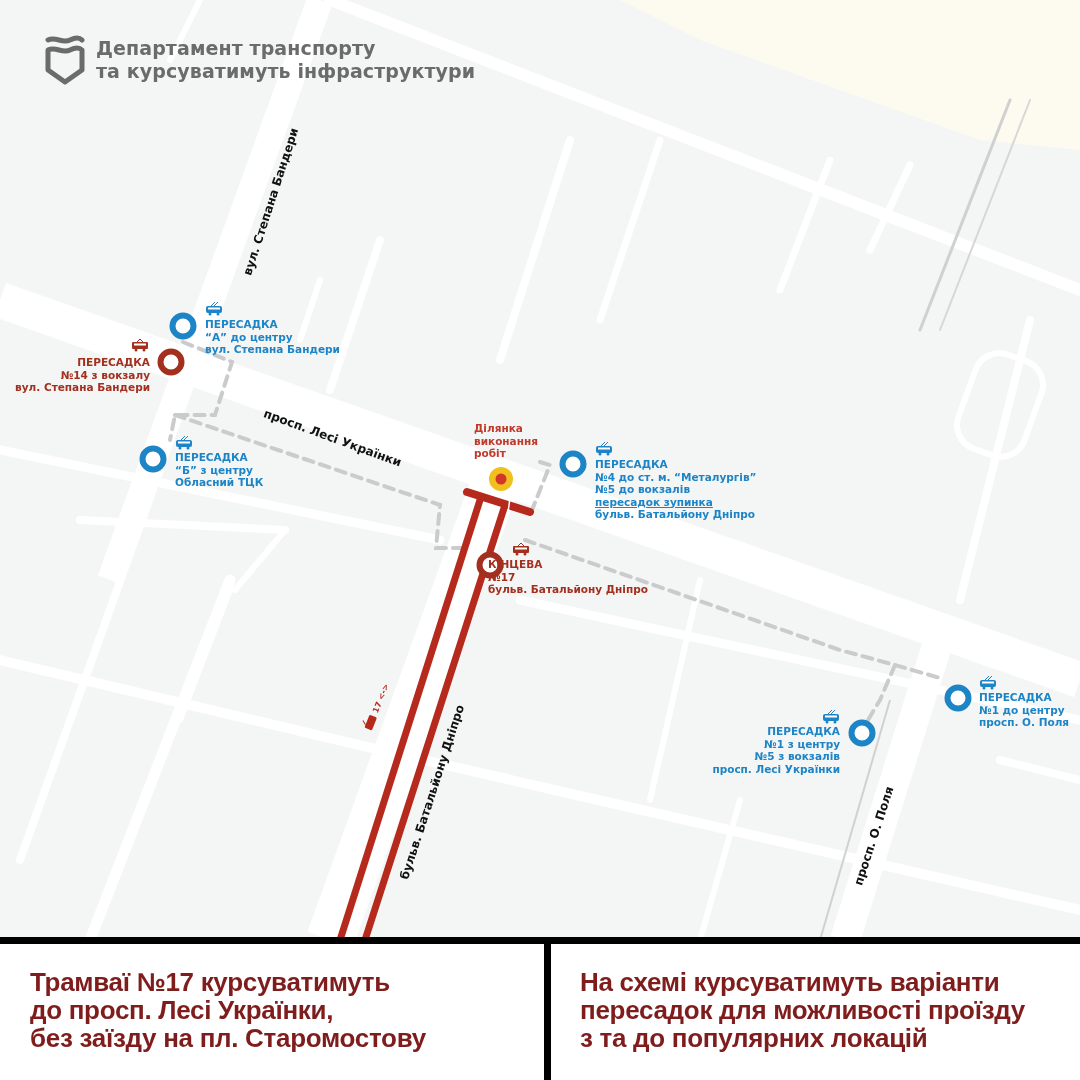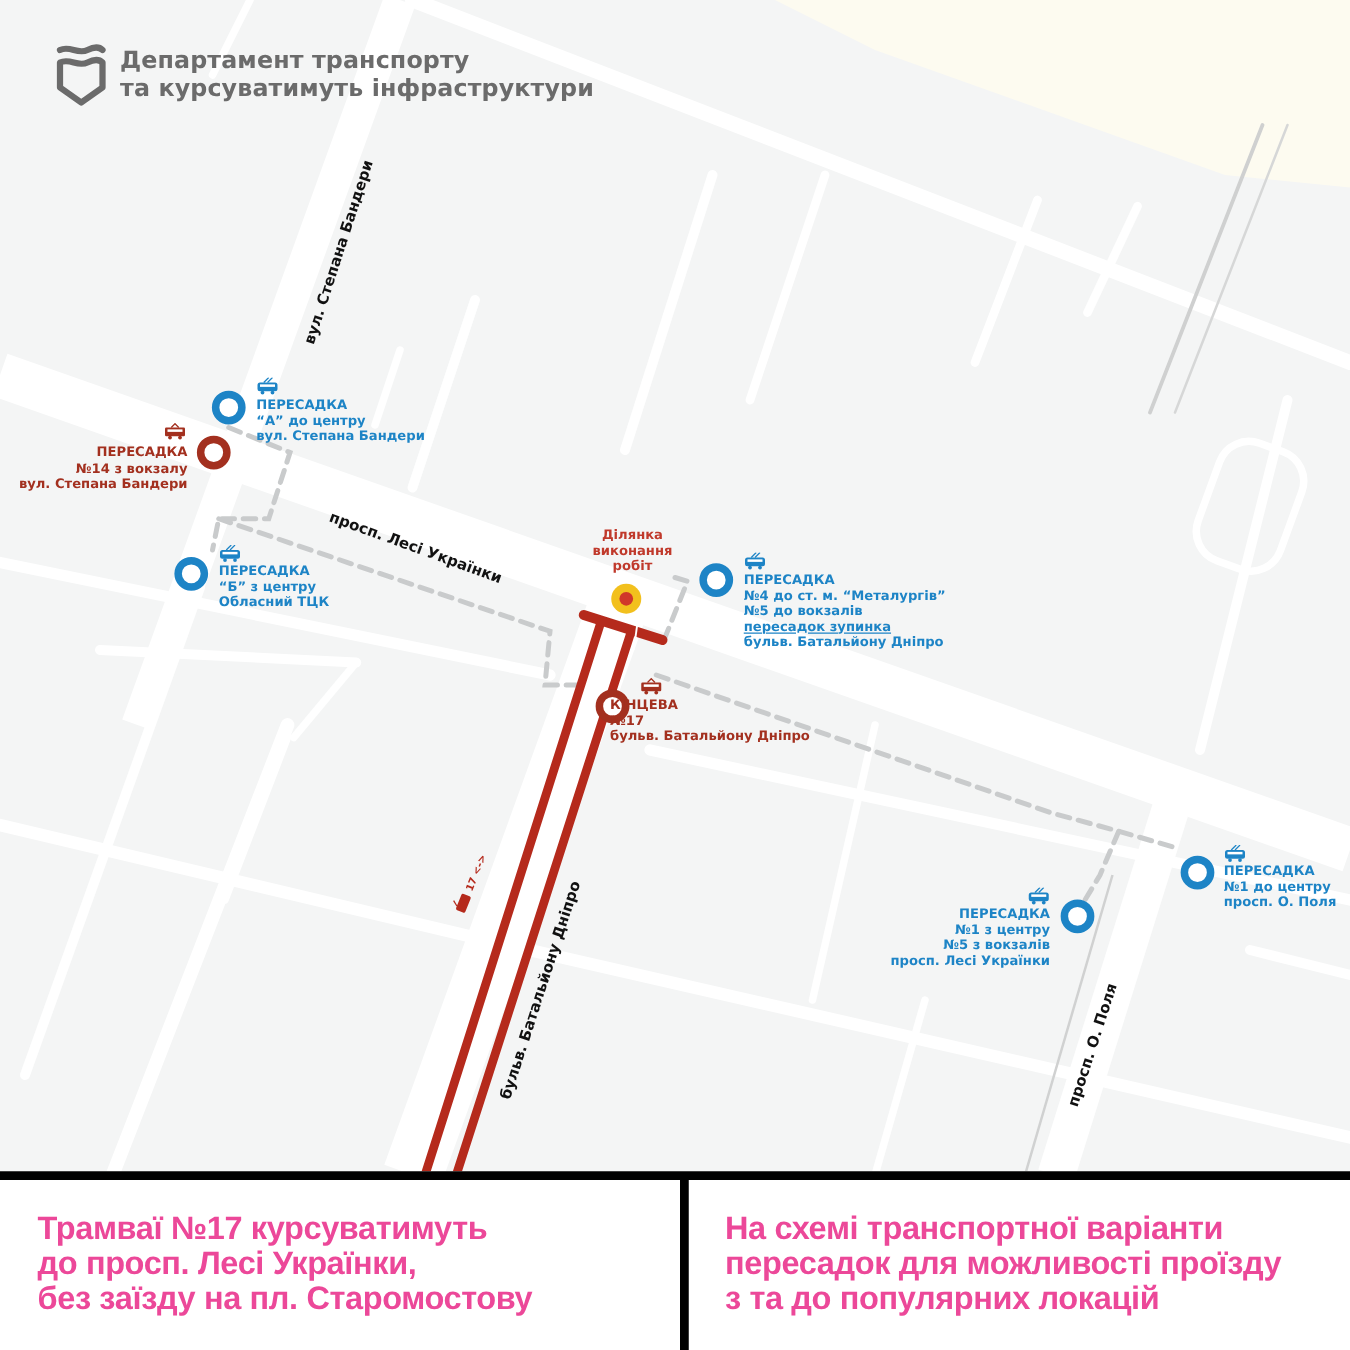--- a/index.html
+++ b/index.html
@@ -4,27 +4,27 @@
 <style>
   html, body { margin:0; padding:0; }
   body { width:1080px; height:1080px; position:relative; overflow:hidden; background:#f4f5f5; font-family:"DejaVu Sans", sans-serif; }
   #map { position:absolute; left:0; top:0; width:1080px; height:940px; }
   .header { position:absolute; left:44px; top:34px; display:flex; align-items:center; gap:10px; }
   .header .title { color:#6b6b6b; font-family:"DejaVu Sans", sans-serif; font-weight:bold; font-size:19px; line-height:23px; letter-spacing:0.1px; }
   .lbl { position:absolute; font-family:"DejaVu Sans", sans-serif; font-weight:bold; font-size:10.5px; line-height:12.5px; white-space:nowrap; }
   .lbl.blue { color:#1d84c6; }
   .lbl.red { color:#a3301f; }
   .lbl.right { text-align:right; }
-  .lbl.center { text-align:center; }
+  .lbl.center { }
   .lbl .u { text-decoration:underline; }
   .street { position:absolute; font-family:"DejaVu Sans", sans-serif; font-weight:bold; font-size:12px; color:#111; white-space:nowrap; transform-origin:left center; }
   .vehicle { position:absolute; width:18px; height:14px; }
   .footer { position:absolute; left:0; top:937px; width:1080px; height:143px; background:#fff; border-top:7px solid #000; box-sizing:border-box; }
   .footer .divider { position:absolute; left:544px; top:0; width:7px; height:143px; background:#000; }
-  .footer .panel { position:absolute; top:24px; font-family:"Liberation Sans", sans-serif; font-weight:bold; font-size:26px; line-height:28px; color:#ec4899; letter-spacing:-0.3px; }
+  .footer .panel { position:absolute; top:24px; font-family:"Liberation Sans", sans-serif; font-weight:bold; font-size:26px; line-height:28px; color:#7f1d1d; letter-spacing:-0.3px; }
   .footer .panel div { white-space:nowrap; }
 </style>
 </head>
 <body>
 
 <svg id="map" width="1080" height="940" viewBox="0 0 1080 940" xmlns="http://www.w3.org/2000/svg">
   <rect x="0" y="0" width="1080" height="940" fill="#f4f5f5"></rect>
 
   <polygon points="620,0 1080,0 1080,150 980,140 700,40" fill="#fdfbf0"></polygon>
 
@@ -227,17 +227,17 @@
 </div>
 
 <div class="footer">
   <div class="panel" style="left:30px;">
     <div>Трамваї №17 курсуватимуть</div>
     <div>до просп. Лесі Українки,</div>
     <div>без заїзду на пл. Старомостову</div>
   </div>
   <div class="divider"></div>
   <div class="panel" style="left:580px;">
-    <div>На схемі транспортної варіанти</div>
+    <div>На схемі курсуватимуть варіанти</div>
     <div>пересадок для можливості проїзду</div>
     <div>з та до популярних локацій</div>
   </div>
 </div>
 
 </body></html>

